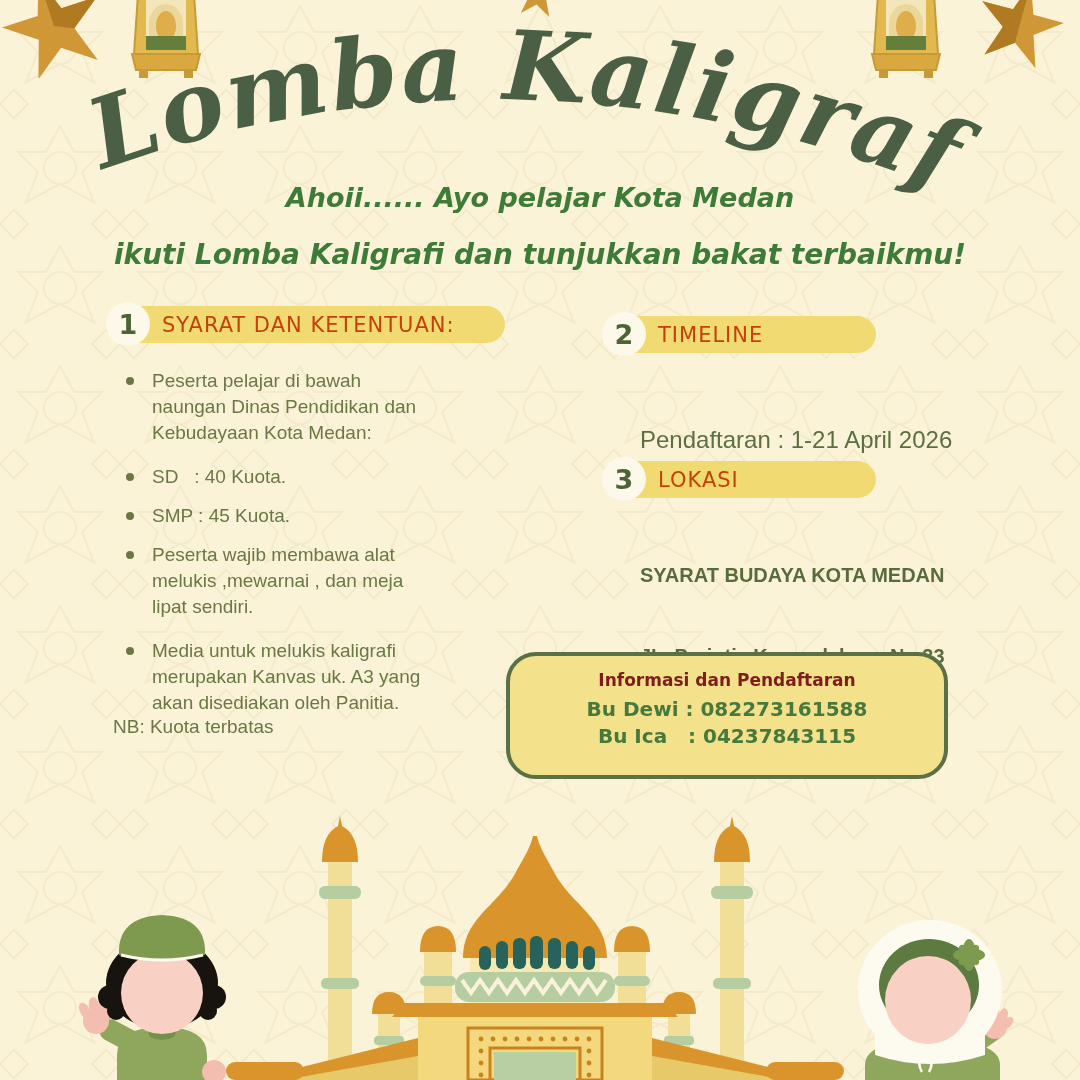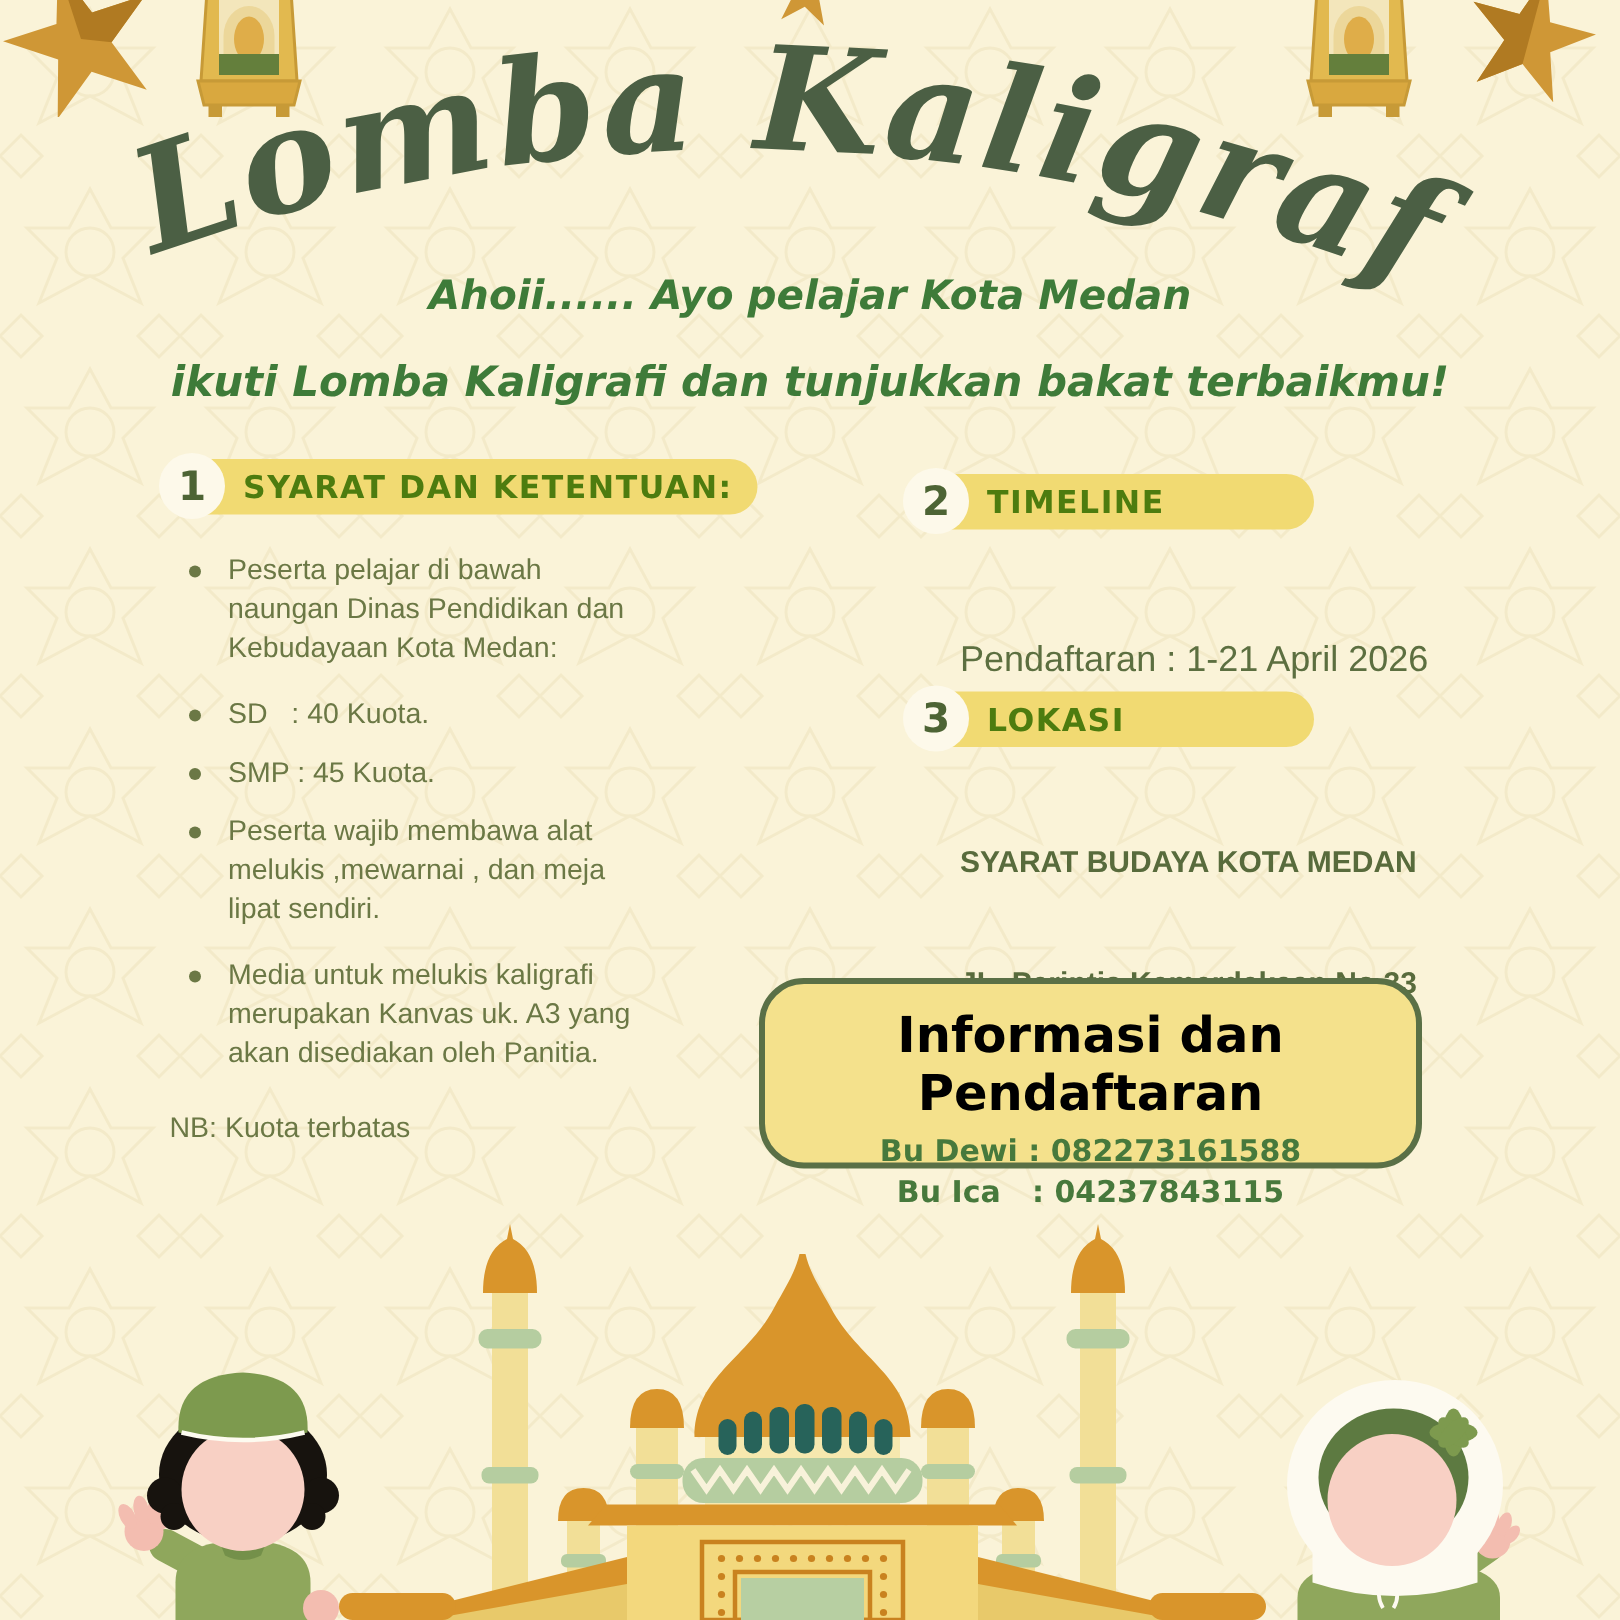--- a/index.html
+++ b/index.html
@@ -34,57 +34,57 @@
   }
   .num-badge{
     position:absolute; left:-6px; top:-4px; width:44px; height:44px;
     background:#fdf9ea; border-radius:50%;
     display:flex; align-items:center; justify-content:center;
     font-family:"DejaVu Sans", sans-serif; font-weight:bold;
     font-size:27px; color:#4d6434;
   }
   .pill-heading{
     margin-left:50px;
-    font-family:"DejaVu Sans", sans-serif; font-weight:bold;
-    font-size:21px; letter-spacing:1px; color:#4d7c0f;
+    font-family:"DejaVu Sans", sans-serif; font-weight:normal;
+    font-size:21px; letter-spacing:1px; color:#c2410c;
   }
   #pill-1{left:112px; top:306px; width:393px;}
   #pill-2{left:608px; top:316px; width:268px;}
   #pill-3{left:608px; top:461px; width:268px;}
   
   #bullet-list{
     left:118px; top:368px; width:320px;
     list-style:none; margin:0; padding:0;
   }
   #bullet-list li{
     position:relative; padding-left:34px; margin-bottom:13px;
     font-size:19px; line-height:26px; white-space:pre-wrap;
   }
   #bullet-list li .dot{
     position:absolute; left:8px; top:9px; width:8px; height:8px;
     border-radius:50%; background:#6b7845;
   }
   #note-text{
-    left:113px; top:742px; width:330px;
+    left:113px; top:716px; width:330px;
     font-size:19px; color:#6b7845;
   }
   
   .col-lines{white-space:pre-wrap; color:#5c6f40;}
   #timeline-lines{left:640px; top:362px; width:330px; font-size:24px; line-height:31px;}
   #lokasi-lines{left:640px; top:508px; width:340px; font-size:20px; line-height:27px; font-weight:600; color:#586b3c;}
   
   #info-box{
     left:506px; top:652px; width:442px; height:127px;
     background:#f4e18c; border:4px solid #5a7046; border-radius:30px;
     box-sizing:border-box; text-align:center;
   }
   #info-heading{
     margin-top:14px;
     font-family:"DejaVu Sans", sans-serif; font-weight:bold;
-    font-size:33px; color:#000000;
+    font-size:17px; color:#7f1d1d;
   }
   .contact-line{
     font-family:"DejaVu Sans", sans-serif; font-weight:bold;
     font-size:20px; line-height:27px; color:#47793c; white-space:pre;
   }
   #contact-lines{margin-top:6px;}
   
   #star-left{left:2px; top:-26px; width:104px; height:104px;}
   #star-center{left:514px; top:-30px; width:48px; height:48px;}
   #star-right{left:976px; top:-20px; width:88px; height:88px;}

